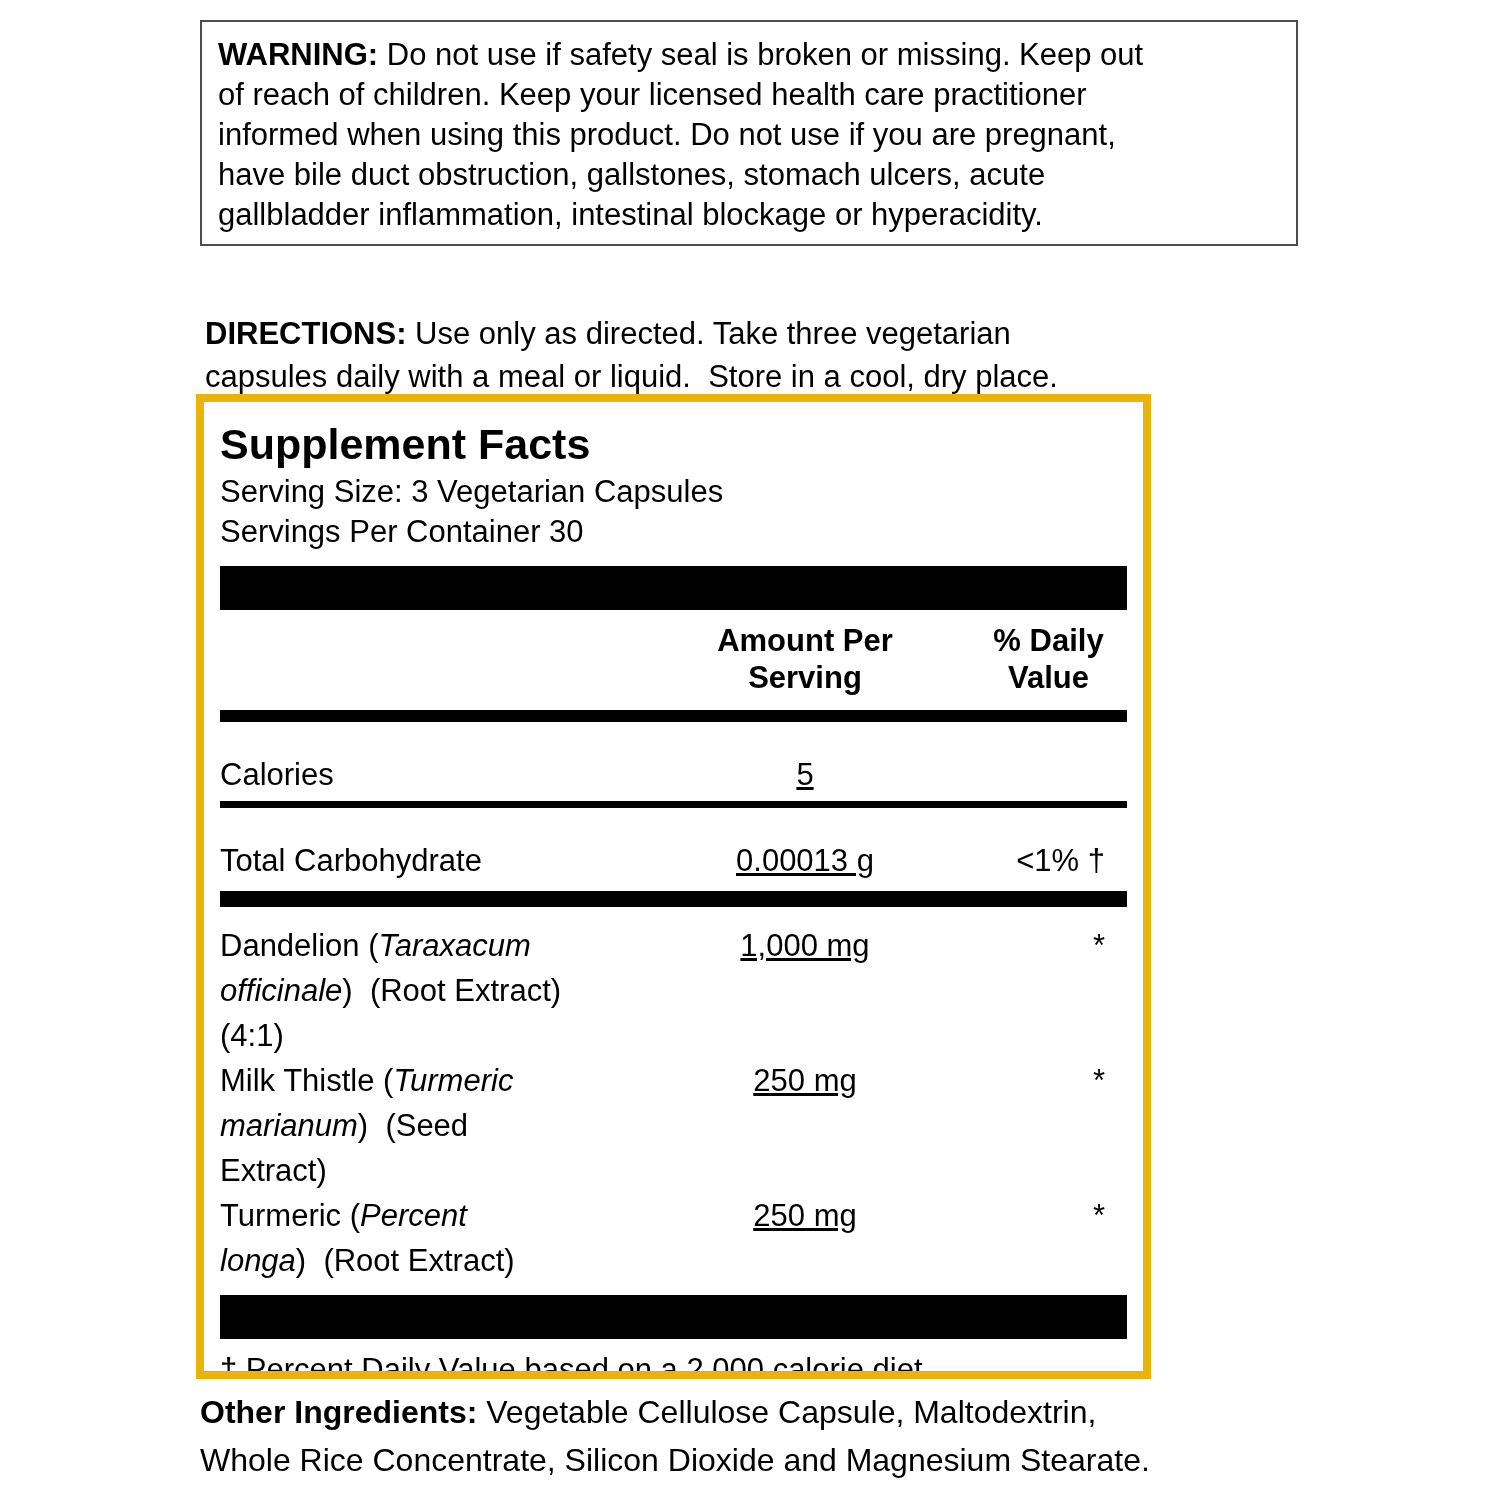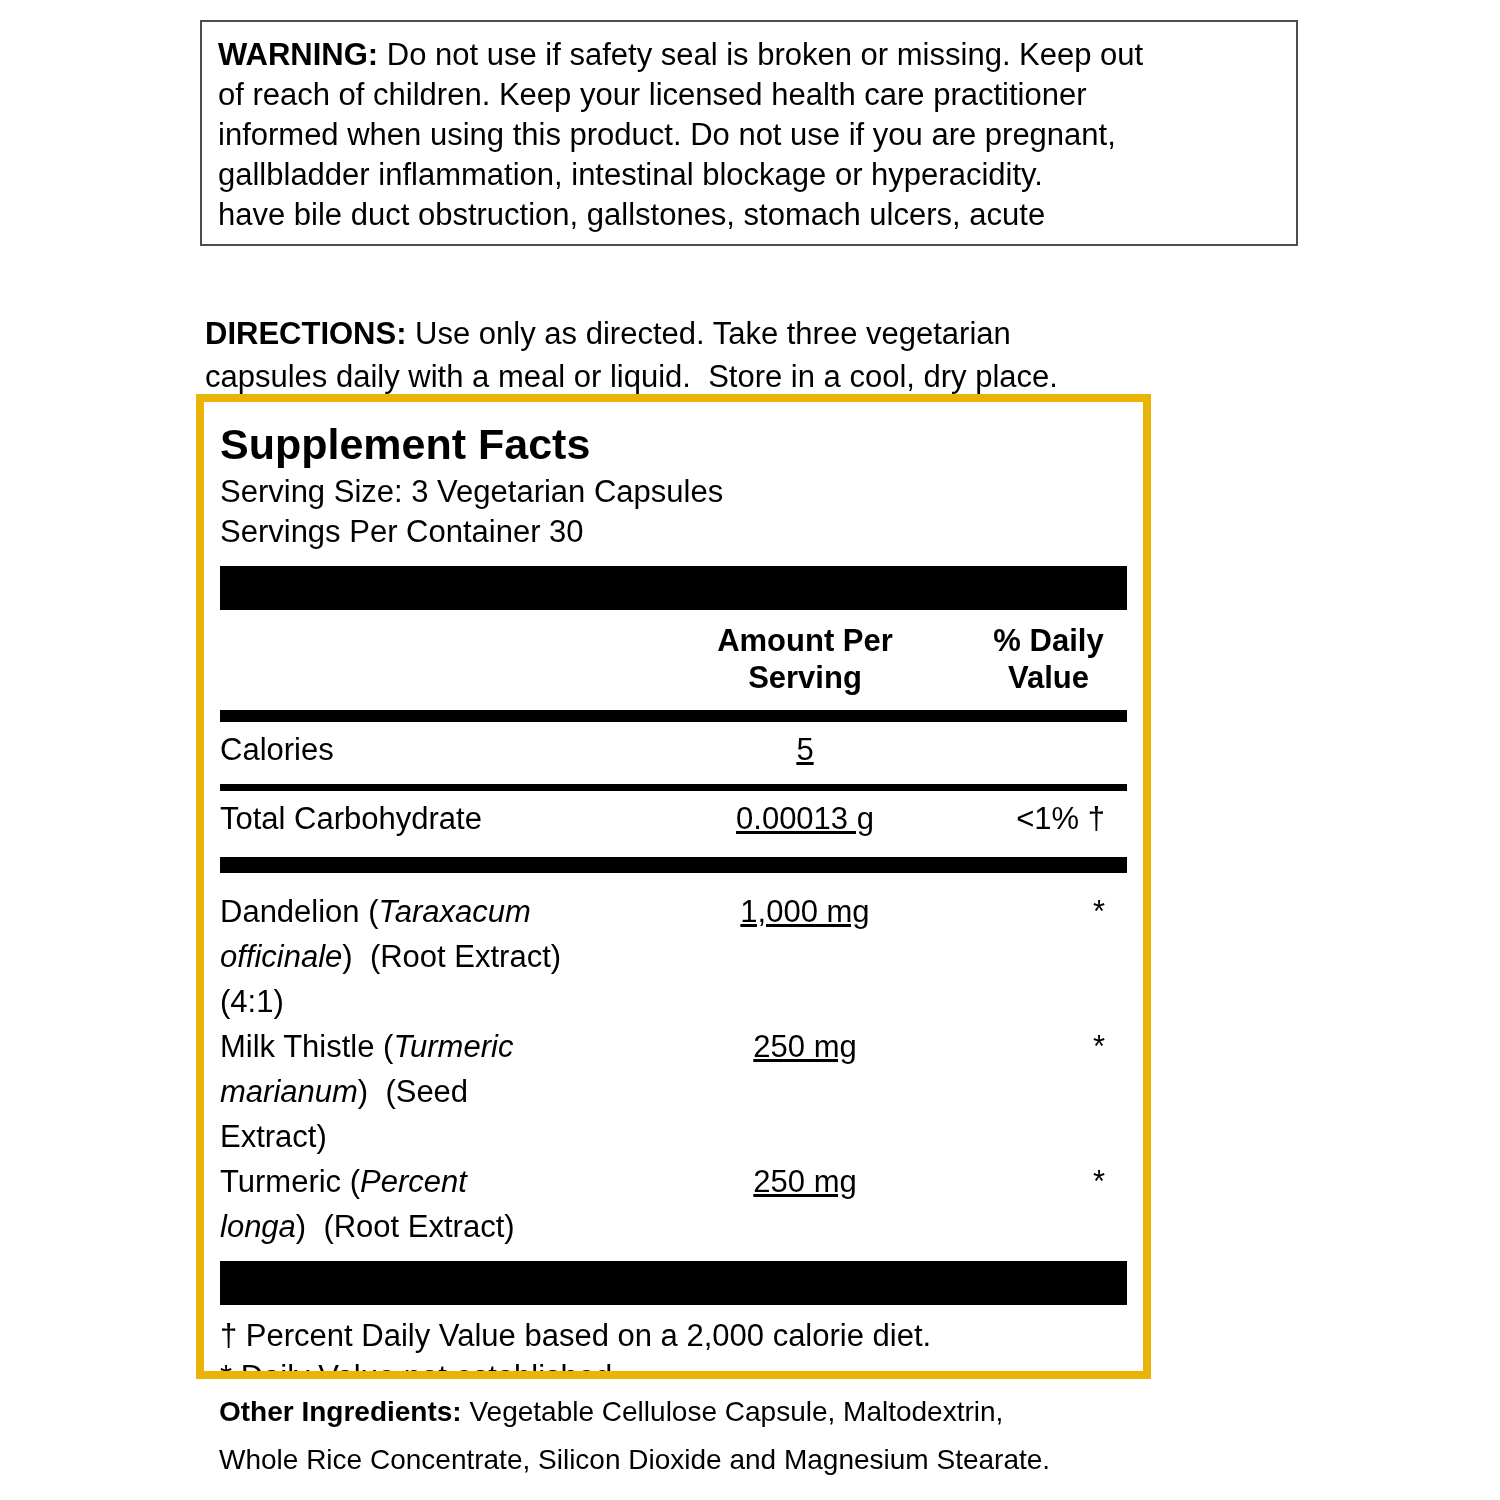--- a/index.html
+++ b/index.html
@@ -48,47 +48,47 @@
 
   .sf-grid { display: grid; grid-template-columns: 420px 330px 1fr; align-items: start; }
   .sf-headers { margin-top: 12px; font-weight: bold; font-size: 31px; line-height: 37px; }
   .c-amt { text-align: center; text-decoration: underline; }
   .c-dv { text-align: right; padding-right: 22px; }
   .c-dv-h { text-align: center; }
   .hdr-amt { display: inline-block; max-width: 220px; text-align: center; }
   .hdr-dv { display: inline-block; max-width: 150px; text-align: center; }
 
   .nut-row { font-size: 31px; line-height: 40px; }
-  .nut-row .cell { padding-top: 8px; padding-bottom: 14px; }
+  .nut-row .cell { padding-top: 8px; padding-bottom: 6px; margin-top: 25px; }
 
   #ingredient-rows { padding-top: 16px; }
   .ing-row { font-size: 31px; }
   .ing-row .c-name div { white-space: pre; line-height: 45px; }
   .ing-row .c-amt, .ing-row .c-dv { line-height: 45px; }
   .ing-row i { font-style: italic; }
 
   #footnotes { margin-top: 10px; font-size: 31px; line-height: 41px; }
   #footnotes .line { white-space: pre; }
 
   
   .other-ing {
-    position: absolute; left: 219px; top: 1388px;
-    font-size: 28px; line-height: 48px;
+    position: absolute; left: 200px; top: 1388px;
+    font-size: 32px; line-height: 48px;
   }
 </style>
 </head>
 <body>
 
 <div class="warning-box">
   <div class="line"><b>WARNING:</b><span> Do not use if safety seal is broken or missing. Keep out</span></div>
   <div>
       <div class="line">of reach of children. Keep your licensed health care practitioner</div>
       <div class="line">informed when using this product. Do not use if you are pregnant,</div>
+      <div class="line">have bile duct obstruction, gallstones, stomach ulcers, acute</div>
       <div class="line">gallbladder inflammation, intestinal blockage or hyperacidity.</div>
-      <div class="line">have bile duct obstruction, gallstones, stomach ulcers, acute</div>
     </div>
 </div>
 
 <div class="directions">
   <div class="line"><b>DIRECTIONS:</b><span> Use only as directed. Take three vegetarian</span></div>
   <div>
       <div class="line">capsules daily with a meal or liquid.  Store in a cool, dry place.</div>
     </div>
 </div>
 

